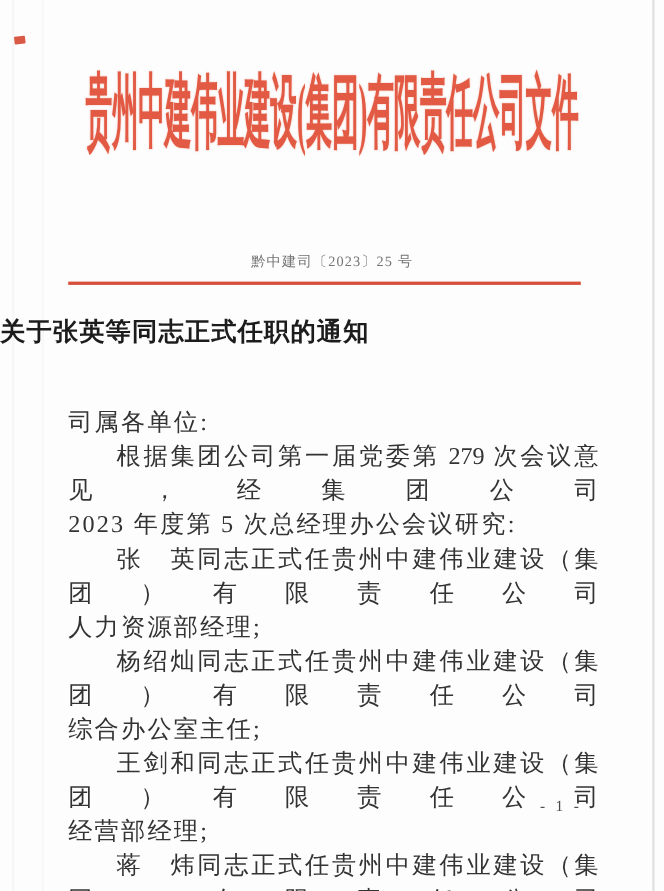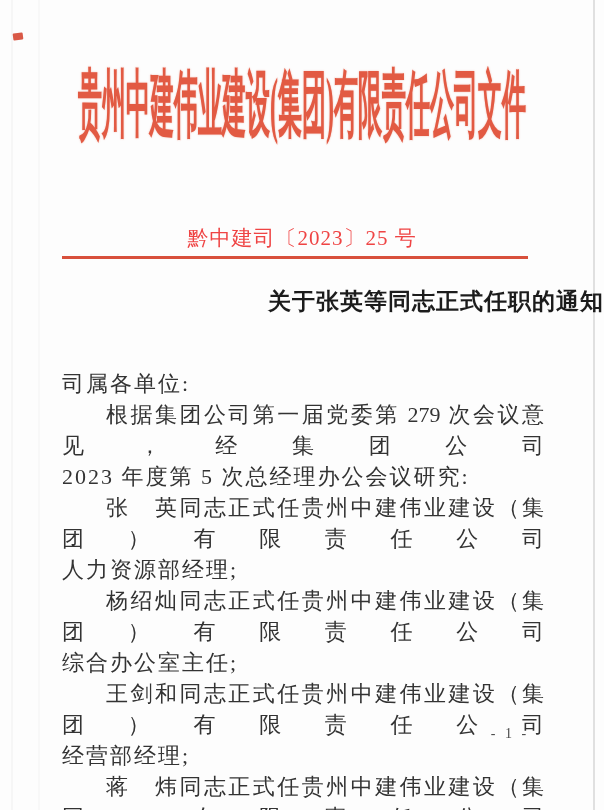--- a/index.html
+++ b/index.html
@@ -36,32 +36,32 @@
   .org-header span{
     font-weight:bold;font-size:24px;line-height:24px;
     color:var(--header-red);
     transform:scaleY(3.05);
     white-space:nowrap;letter-spacing:0;
     text-shadow:0 0 1px rgba(226,90,67,0.45);
   }
   
   .doc-number{
     position:absolute;top:226px;left:0;width:604px;
-    text-align:center;font-size:21px;line-height:24px;
-    color:#ef4444;letter-spacing:1px;
+    text-align:center;font-size:13px;line-height:24px;
+    color:#737373;letter-spacing:1px;
   }
   
   .red-rule{
     position:absolute;top:256px;left:62px;width:466px;height:3px;
     background:var(--rule-red);
   }
   
   .doc-title{
     position:absolute;top:285px;left:0;width:604px;
-    text-align:right;font-size:23px;line-height:33px;font-weight:bold;
+    text-align:left;font-size:23px;line-height:33px;font-weight:bold;
     color:var(--title-color);letter-spacing:1px;
   }
   
   .doc-body{
     position:absolute;top:368px;left:62px;width:482px;
     font-size:22px;line-height:31px;color:var(--body-color);
   }
   .line{letter-spacing:2px;white-space:nowrap;}
   .line.jst{
     letter-spacing:0;white-space:normal;

